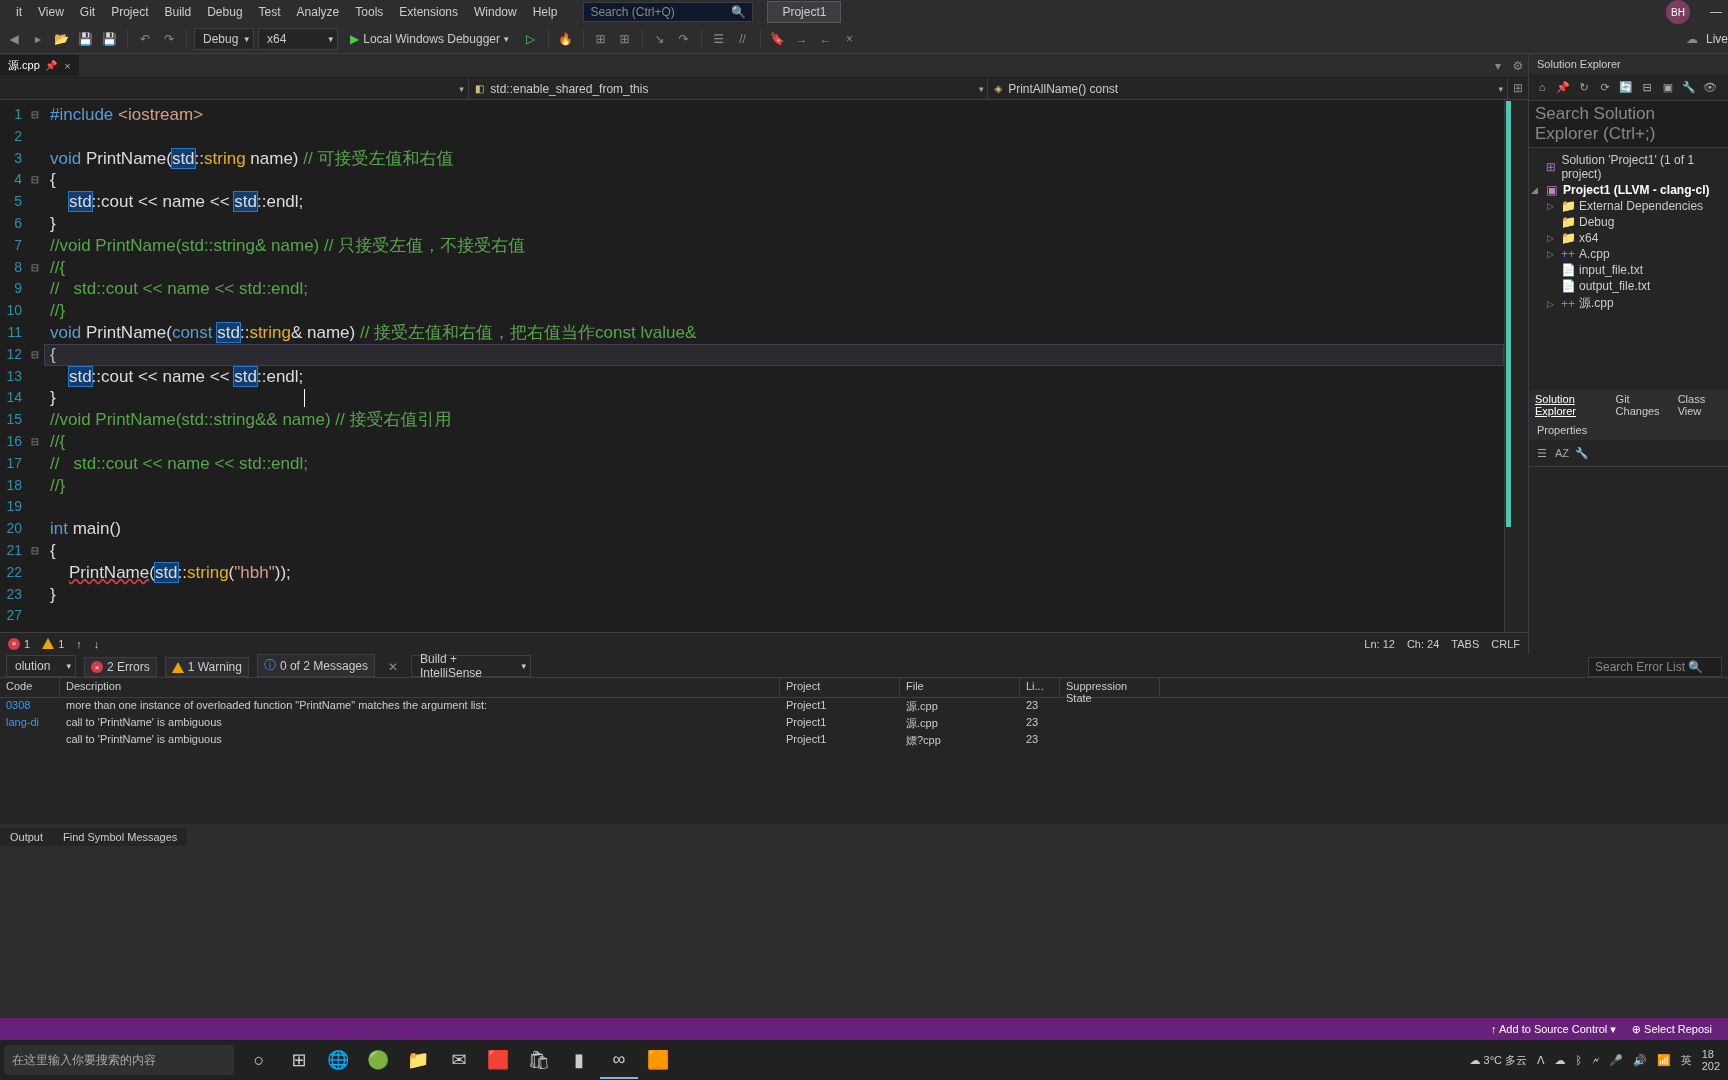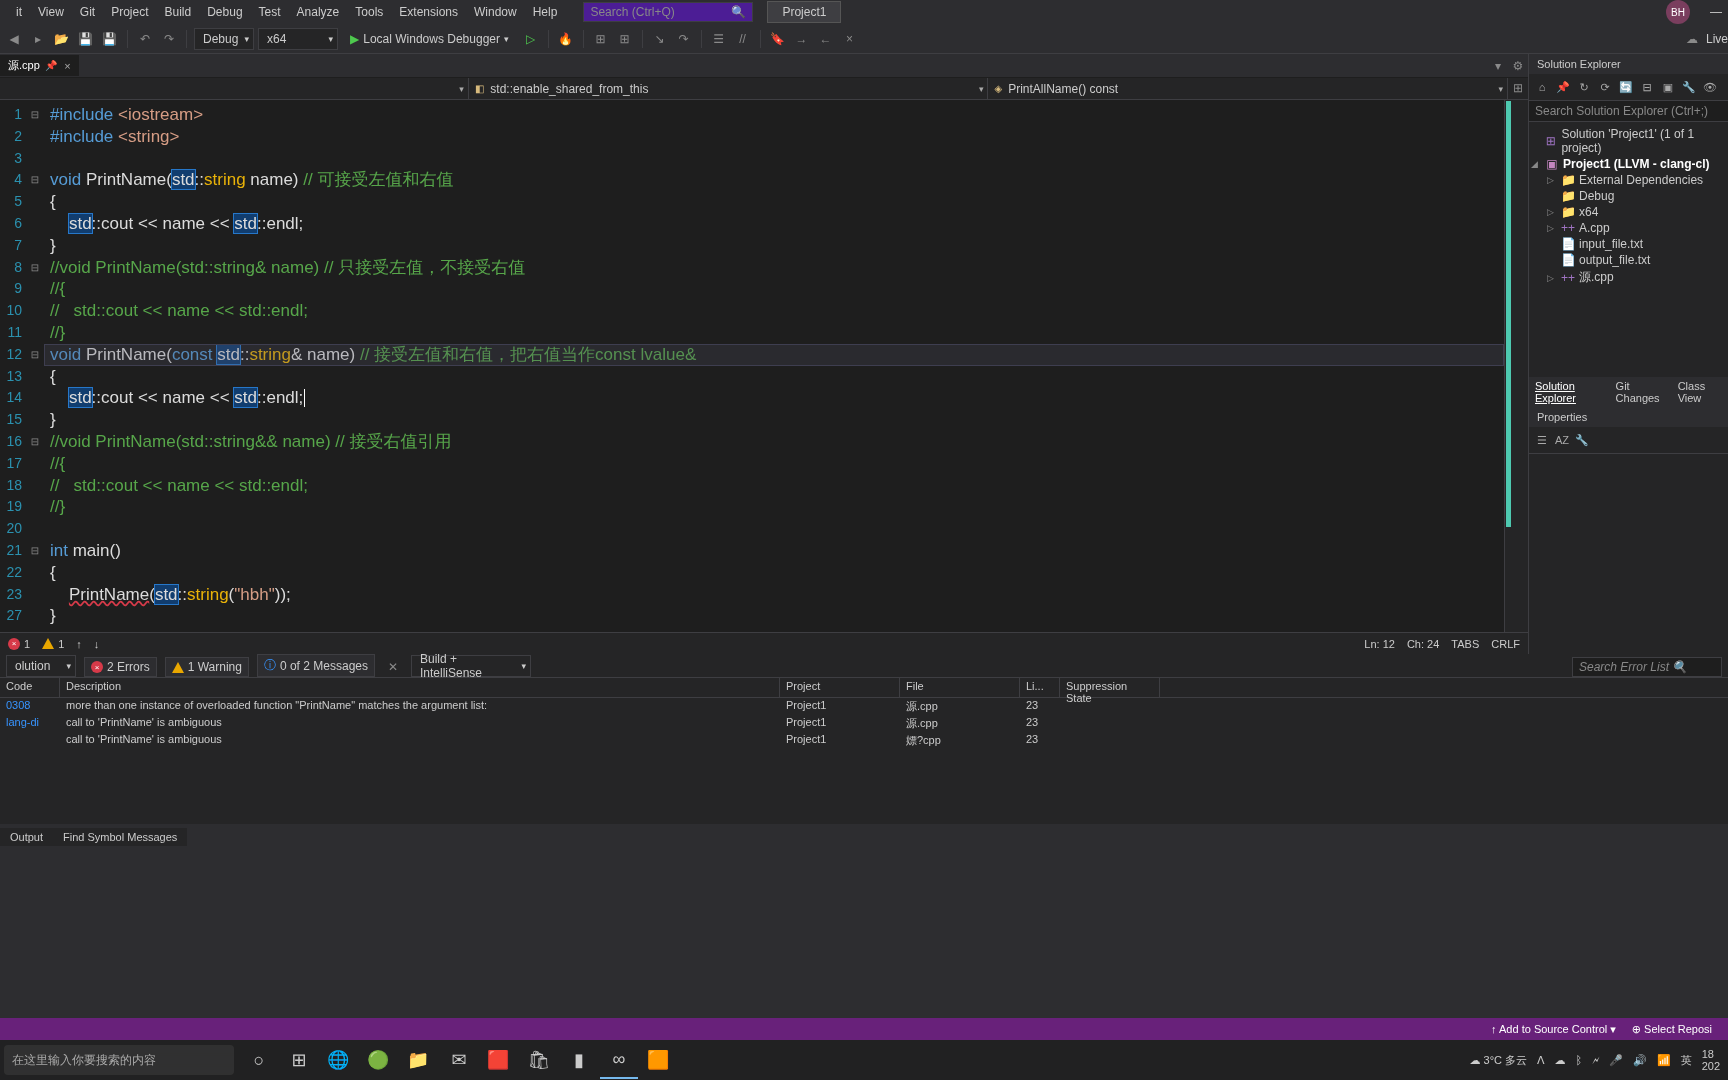--- a/index.html
+++ b/index.html
@@ -1,19 +1,19 @@
 <!DOCTYPE html>
 <html><head>
 <meta charset="utf-8">
 <style>
 *{margin:0;padding:0;box-sizing:border-box;font-family:"Segoe UI",Arial,sans-serif;}
 body{background:#2d2d30;color:#ccc;width:1728px;height:1080px;overflow:hidden;font-size:12px;}
 .menubar{background:#2d2d30;height:24px;display:flex;align-items:center;padding-left:8px;gap:2px;}
 .menubar .mi{padding:3px 8px;color:#ccc;cursor:pointer;}
-.menubar .search{margin-left:16px;background:#4c1d95;border:1px solid #3e3e42;width:170px;height:20px;display:flex;align-items:center;padding:0 6px;color:#888;position:relative;}
+.menubar .search{margin-left:16px;background:#0f172a;border:1px solid #3e3e42;width:170px;height:20px;display:flex;align-items:center;padding:0 6px;color:#888;position:relative;}
 .menubar .search .mag{position:absolute;right:6px;}
 .menubar .proj{margin-left:12px;background:#3e3e42;padding:3px 14px;border:1px solid #555;}
 .menubar .spacer{flex:1;}
 .avatar{width:24px;height:24px;border-radius:50%;background:#7a3e5e;display:flex;align-items:center;justify-content:center;color:#fff;font-size:10px;margin-right:12px;}
 .winbtn{width:24px;text-align:center;color:#ccc;}
 .toolbar{background:#2d2d30;height:30px;display:flex;align-items:center;padding-left:4px;border-bottom:1px solid #3e3e42;gap:4px;}
 .tbtn{width:20px;height:20px;display:flex;align-items:center;justify-content:center;color:#8a8a8a;}
 .tdrop{background:#252526;border:1px solid #3e3e42;height:22px;display:flex;align-items:center;padding:0 20px 0 8px;position:relative;color:#ccc;}
 .tdrop::after{content:"▾";position:absolute;right:4px;font-size:9px;}
 .runbtn{display:flex;align-items:center;gap:4px;color:#ccc;padding:0 8px;}
@@ -47,32 +47,32 @@
 .minimap .bar{width:5px;margin:1px auto;background:#4ec9b0;height:80%;}
 .scroll-v{width:16px;background:#252526;}
 .docbar{height:22px;background:#252526;display:flex;align-items:center;padding:0 8px;border-top:1px solid #3e3e42;gap:12px;font-size:11px;color:#ccc;}
 .docbar .err{display:flex;align-items:center;gap:4px;}
 .docbar .spacer{flex:1;}
 .icon-err{width:12px;height:12px;border-radius:50%;background:#d73a49;color:#fff;display:flex;align-items:center;justify-content:center;font-size:8px;}
 .icon-warn{width:0;height:0;border-left:6px solid transparent;border-right:6px solid transparent;border-bottom:11px solid #e9a700;}
 .errlist{height:170px;background:#252526;display:flex;flex-direction:column;}
 .errlist .hdr{height:24px;display:flex;align-items:flex-end;padding:0 6px;gap:8px;border-bottom:1px solid #3e3e42;}
 .errlist .badge{display:flex;align-items:center;gap:4px;padding:2px 6px;background:#2d2d30;border:1px solid #3e3e42;}
-.errlist .searchbox{margin-left:auto;width:150px;background:#1e1e1e;border:1px solid #3e3e42;padding:2px 6px;color:#888;font-style:italic;}
+.errlist .searchbox{margin-left:auto;width:134px;background:#1e1e1e;border:1px solid #3e3e42;padding:2px 6px;color:#888;}
 .errlist .cols{display:flex;border-bottom:1px solid #3e3e42;height:20px;font-size:11px;}
 .errlist .cols div{padding:2px 6px;border-right:1px solid #3e3e42;}
 .errlist .row{display:flex;height:17px;font-size:11px;}
 .errlist .row div{padding:1px 6px;overflow:hidden;white-space:nowrap;}
 .bottabs{height:22px;background:#2d2d30;display:flex;align-items:end;}
 .bottab{padding:3px 10px;background:#252526;font-size:11px;}
 .side{width:200px;background:#252526;display:flex;flex-direction:column;border-left:1px solid #3e3e42;}
 .side .title{background:#2d2d30;padding:4px 8px;font-size:11px;}
 .side .iconrow{display:flex;gap:3px;padding:4px;border-bottom:1px solid #3e3e42;}
 .side .iconrow span{width:18px;height:18px;display:flex;align-items:center;justify-content:center;color:#aaa;font-size:11px;}
-.side .srch{background:#1e1e1e;border-bottom:1px solid #3e3e42;padding:3px 6px;color:#888;font-size:12px;}
+.side .srch{background:#1e1e1e;border-bottom:1px solid #3e3e42;padding:3px 6px;color:#888;font-size:17px;}
 .tree{flex:1;padding:4px 2px;font-size:12px;}
 .tree .node{display:flex;align-items:center;gap:4px;padding:1px 0;}
 .tree .ind1{padding-left:16px;}
 .tree .ico{width:14px;text-align:center;}
 .tree .ico-sln{color:#a074c4;}
 .tree .ico-proj{color:#c586c0;}
 .tree .ico-fold{color:#dcb67a;}
 .tree .ico-cpp{color:#a074c4;}
 .tree .ico-txt{color:#aaa;}
 .tree .bold{font-weight:bold;color:#fff;}
@@ -227,21 +227,20 @@
           <div></div>
           <div>⊟</div>
           <div></div>
           <div></div>
           <div></div>
         </div>
       <div class="lines" id="lines">
         <div class="currline" style="top:243.8px"></div>
         <div class="cursor" style="top:289px;left:260px"></div>
       <div class="ln"><span class="kw">#include </span><span class="str">&lt;iostream&gt;</span></div>
-          <div class="ln"><span class="kw">#include </span><span class="str">&lt;string&gt;</span></div>
           <div class="ln"><span></span></div>
           <div class="ln"><span class="kw">void</span><span> PrintName(</span><span class="hl">std</span><span>::</span><span class="typ">string</span><span> name) </span><span class="cmt">// 可接受左值和右值</span></div>
           <div class="ln"><span>{</span></div>
           <div class="ln"><span>    </span><span class="hl">std</span><span>::cout &lt;&lt; name &lt;&lt; </span><span class="hl">std</span><span>::endl;</span></div>
           <div class="ln"><span>}</span></div>
           <div class="ln"><span class="cmt">//void PrintName(std::string&amp; name) // 只接受左值，不接受右值</span></div>
           <div class="ln"><span class="cmt">//{</span></div>
           <div class="ln"><span class="cmt">//   std::cout &lt;&lt; name &lt;&lt; std::endl;</span></div>
           <div class="ln"><span class="cmt">//}</span></div>
           <div class="ln"><span class="kw">void</span><span> PrintName(</span><span class="kw">const</span><span> </span><span class="hl">std</span><span>::</span><span class="typ">string</span><span>&amp; name) </span><span class="cmt">// 接受左值和右值，把右值当作const lvalue&amp;</span></div>

